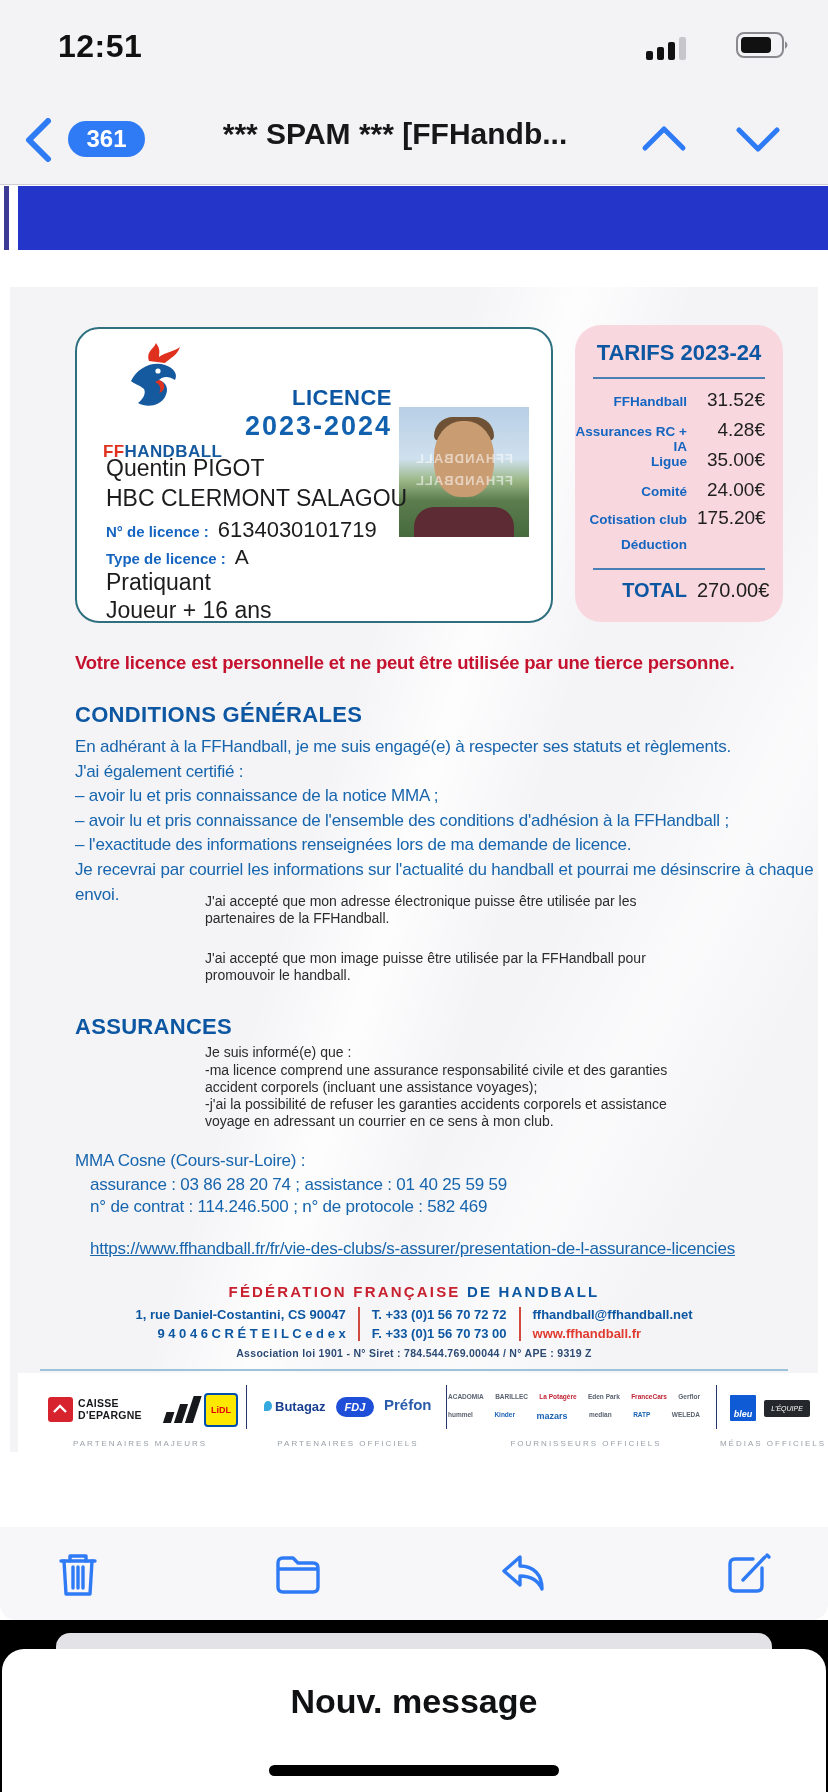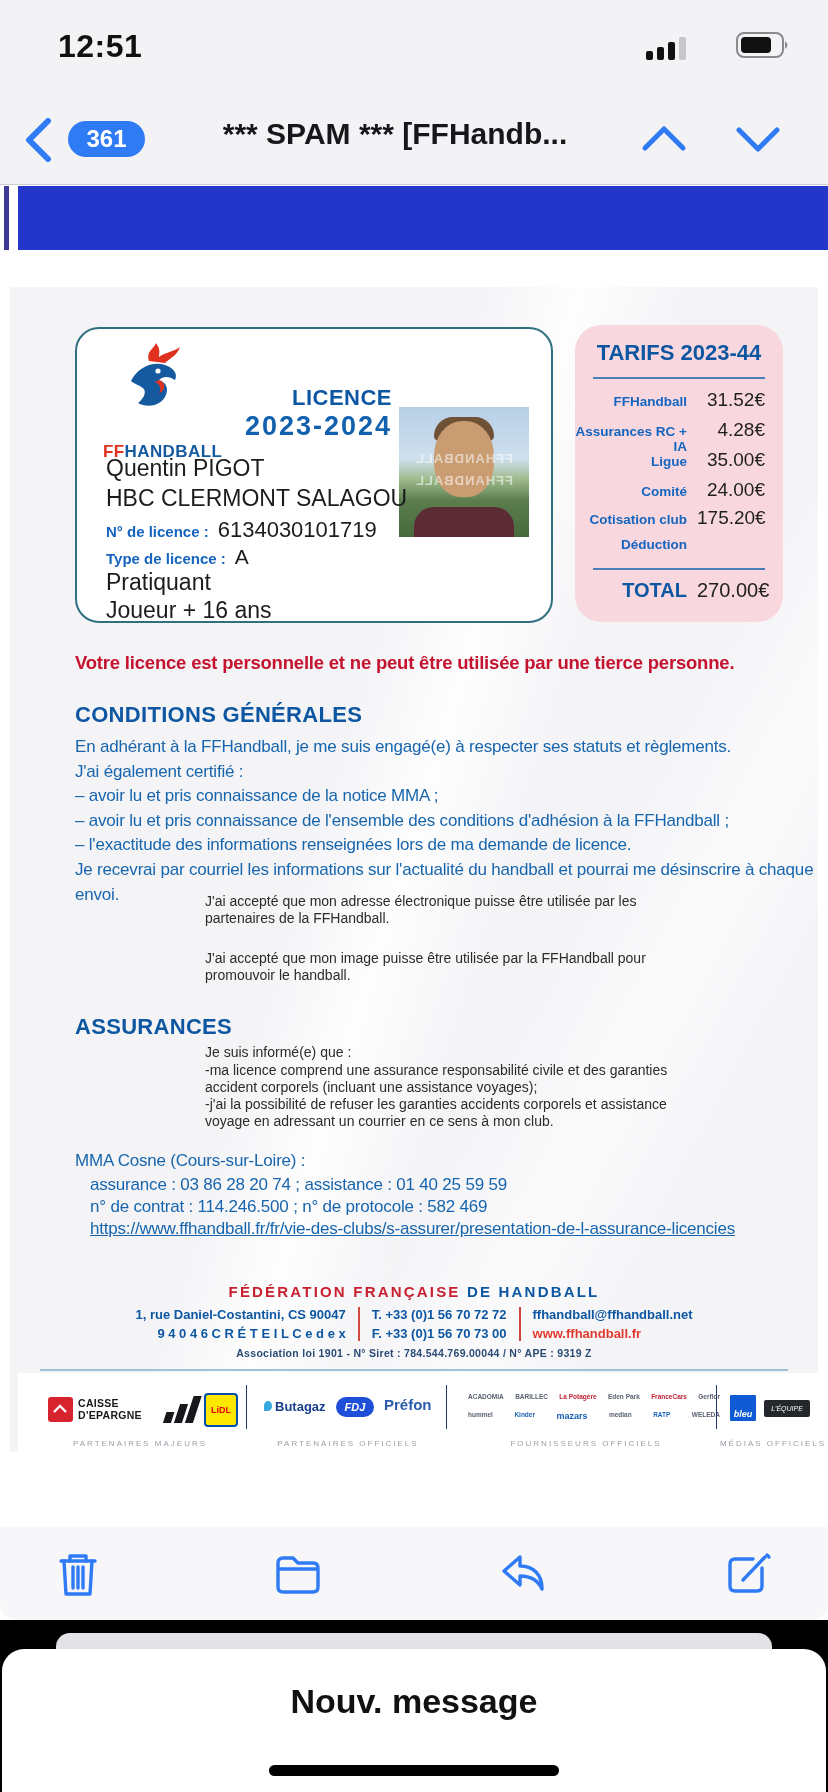--- a/index.html
+++ b/index.html
@@ -54,21 +54,21 @@
   .ttot-l{font-size:20px;font-weight:800;color:#0d57a2;width:112px;text-align:right;}
   .ttot-v{font-size:20px;color:#1f1f1f;width:68px;text-align:right;}
 
   .warning{left:65px;top:365px;width:690px;font-size:18.5px;font-weight:700;color:#c4122f;letter-spacing:-.2px;}
 
   .h-blue{font-size:22px;font-weight:800;color:#0d57a2;letter-spacing:.3px;}
   .cond-lines{left:65px;top:448px;width:742px;}
   .cond-lines div{font-size:17px;line-height:24.6px;color:#1765ad;letter-spacing:-.2px;}
   .black-par{left:195px;width:468px;font-size:14px;line-height:16.5px;color:#2b2b2b;}
   .mma{font-size:17px;color:#1765ad;letter-spacing:-.2px;white-space:nowrap;}
-  .mma-link{text-decoration:underline;color:#1765ad;}
+  .mma-link{text-decoration:underline;color:#1765ad;margin-top:20px;}
 
   
   .f-org{left:0;top:996px;width:808px;text-align:center;font-size:15px;font-weight:700;letter-spacing:2.2px;white-space:nowrap;}
   .f-red{color:#c8202f;} .f-blue{color:#0d57a2;}
   .f-addr{left:0;top:1020px;width:808px;display:flex;justify-content:center;align-items:stretch;gap:0;}
   .f-col{display:flex;flex-direction:column;gap:4px;font-size:13px;font-weight:700;color:#0d57a2;white-space:nowrap;}
   .f-col.r{text-align:right;} .f-col .red{color:#e03a2f;}
   .f-div{width:2px;background:#d2493f;margin:0 12px;}
   .f-legal{left:0;top:1060px;width:808px;text-align:center;font-size:10.5px;font-weight:700;color:#2b4a74;letter-spacing:.3px;}
   .f-line{left:30px;top:1082px;width:748px;border-top:2px solid #9cc3da;}
@@ -79,21 +79,21 @@
   .sp-caption{position:absolute;top:66px;font-size:8px;letter-spacing:2px;color:#9aa0a8;white-space:nowrap;transform:translateX(-50%);}
   .ce-sq{position:absolute;left:30px;top:24px;width:25px;height:25px;background:#d6232e;border-radius:3px;color:#fff;font-size:13px;display:flex;align-items:center;justify-content:center;}
   .ce-txt{position:absolute;left:60px;top:24px;font-size:10.5px;font-weight:800;color:#17181b;line-height:12px;letter-spacing:.3px;}
   .lidl{position:absolute;left:186px;top:20px;width:30px;height:30px;background:#ffe800;border:2px solid #0050aa;border-radius:4px;
         display:flex;align-items:center;justify-content:center;font-size:9px;font-weight:800;color:#e3000b;}
   .butagaz{position:absolute;left:246px;top:26px;font-size:13px;font-weight:800;color:#1a3f8f;}
   .butagaz::before{content:"";display:inline-block;width:8px;height:10px;margin-right:3px;background:#35a8e0;border-radius:50% 50% 50% 0;}
   .fdj{position:absolute;left:318px;top:24px;width:38px;height:20px;background:#1f4fd8;border-radius:10px;color:#fff;
        font-size:11px;font-weight:800;font-style:italic;display:flex;align-items:center;justify-content:center;}
   .prefon{position:absolute;left:366px;top:23px;font-size:15px;color:#2a5caa;font-weight:600;}
-  .tinyrow{position:absolute;left:450px;width:252px;display:flex;justify-content:space-between;}
+  .tinyrow{position:absolute;left:430px;width:252px;display:flex;justify-content:space-between;}
   .tinyrow span{font-size:6.5px;font-weight:700;color:#5a6270;white-space:nowrap;}
   .fbleu{position:absolute;left:712px;top:22px;width:26px;height:26px;background:#0f5bd5;border-radius:1px;color:#fff;
          font-size:9px;font-weight:800;font-style:italic;display:flex;align-items:flex-end;justify-content:center;padding-bottom:2px;box-sizing:border-box;}
   .lequipe{position:absolute;left:746px;top:27px;width:46px;height:17px;background:#24272b;color:#fff;font-size:7px;font-style:italic;
            display:flex;align-items:center;justify-content:center;border-radius:2px;}
 
   
   .toolbar{left:0;top:1527px;width:828px;height:93px;background:#f7f7f9;border-radius:0 0 16px 16px;}
   .tool{position:absolute;top:22px;width:50px;height:50px;}
   .blackzone{left:0;top:1620px;width:828px;height:172px;background:#000;}
@@ -167,21 +167,21 @@
       </div>
       <div class="abs lblrow" style="top:216px">
         <span class="bluelbl">Type de licence :</span>
         <span class="blkval" style="font-size:21px">A</span>
       </div>
       <div class="abs holder" style="top:240px">Pratiquant</div>
       <div class="abs holder" style="top:268px">Joueur + 16 ans</div>
     </div>
 
     <div class="abs tarifs">
-      <div class="abs tarifs-title">TARIFS 2023-44</div>
+      <div class="abs tarifs-title">TARIFS 2023-24</div>
       <div class="abs thr" style="top:52px"></div>
       <div class="abs trow" style="top:64px">
         <span class="tlabel">FFHandball</span>
         <span class="tvalue">31.52€</span>
           </div>
       <div class="abs trow" style="top:94px">
         <span class="tlabel">Assurances RC + IA</span>
         <span class="tvalue">4.28€</span>
           </div>
       <div class="abs trow" style="top:124px">

